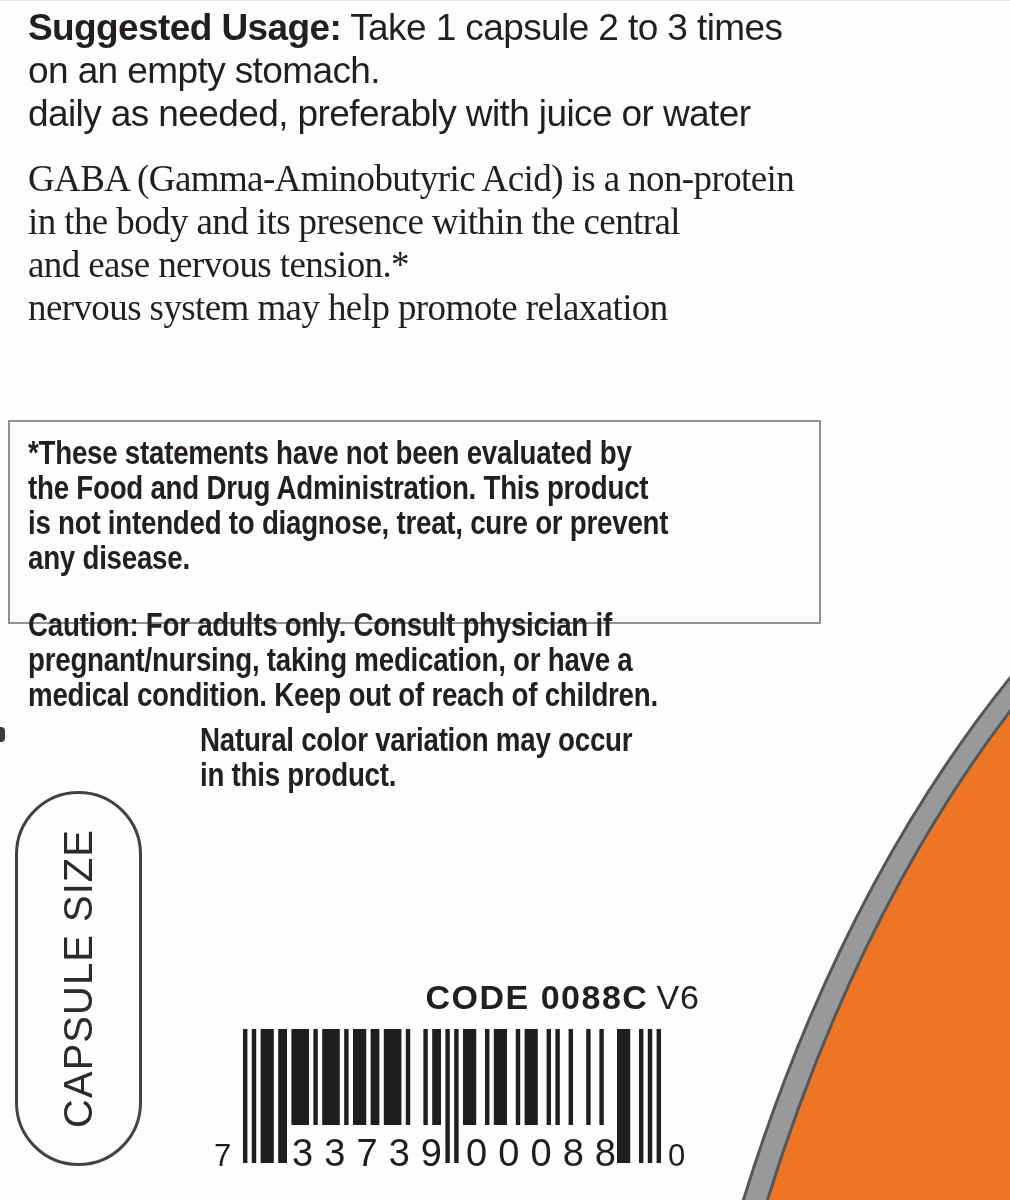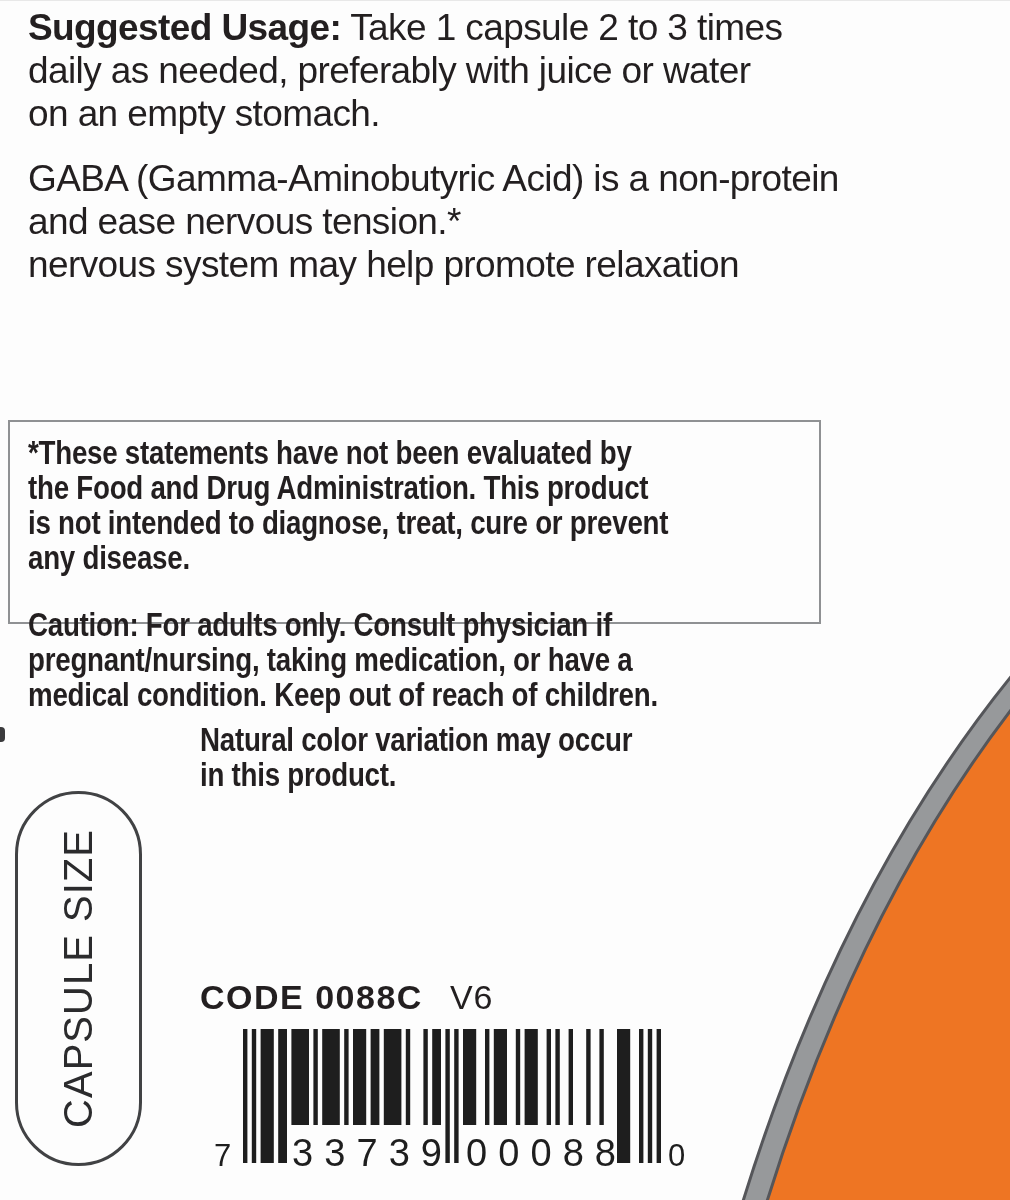--- a/index.html
+++ b/index.html
@@ -5,66 +5,67 @@
   html,body{margin:0;padding:0;background:#e8e8e8;}
   .page{
     position:relative;width:1010px;height:1200px;margin:1px auto;
     background:#fdfdfd;overflow:hidden;color:#231f20;
     font-family:"Liberation Sans", sans-serif;
   }
   .para{position:absolute;}
   .line{white-space:nowrap;display:block;}
   .light{font-size:37px;line-height:43px;letter-spacing:-0.6px;font-weight:400;}
   .p1{left:28px;top:5px;}
-  .p2{left:28px;top:156px;}
+  .p2{left:28px;top:156px;font-family:Liberation Serif, serif;}
   .bold{font-weight:700;font-size:33px;line-height:35px;letter-spacing:-0.3px;}
   .cond{transform:scaleX(0.84);transform-origin:0 0;}
   .fda-box{
     position:absolute;left:8px;top:419px;width:813px;height:204px;
     border:2px solid #8f9193;background:#fdfdfd;box-sizing:border-box;
   }
   .fda-text{position:absolute;left:18px;top:13px;}
   .caution{left:28px;top:606px;}
   .colornote{left:200px;top:721px;}
   .pill{
     position:absolute;left:15px;top:790px;width:127px;height:375px;
     border:3px solid #414244;border-radius:68px;background:#fdfdfd;
     display:flex;align-items:center;justify-content:center;box-sizing:border-box;
   }
   .pill-text{
     transform:rotate(-90deg);white-space:nowrap;
     font-size:40px;letter-spacing:1px;color:#2b2b2d;font-weight:400;
   }
   .code-row{
     position:absolute;left:200px;top:977px;width:500px;
-    display:flex;justify-content:flex-start;align-items:baseline;gap:27px;
+    display:flex;justify-content:flex-end;align-items:baseline;gap:8px;
   }
   .code{font-weight:700;font-size:34px;letter-spacing:1.5px;}
   .ver{font-size:34px;letter-spacing:1px;font-weight:400;}
   .barcode{position:absolute;left:200px;top:1028px;}
   .swoosh{position:absolute;left:0;top:0;pointer-events:none;}
   .band,.orange{stroke:#55565a;stroke-width:3;}
   .edge-mark{
     position:absolute;left:0;top:726px;width:5px;height:15px;
     background:#3b3b3d;border-radius:0 4px 4px 0;
   }
 </style>
 </head>
 <body>
 
 <div class="page">
 
   <section class="para light p1">
     <span class="line"><b>Suggested Usage:</b> <span>Take 1 capsule 2 to 3 times</span></span>
+    <span class="line">on an empty stomach.</span>
     <span class="line">daily as needed, preferably with juice or water</span>
-    <span class="line">on an empty stomach.</span>
   </section>
 
   <section class="para light p2">
     <span class="line">GABA (Gamma-Aminobutyric Acid) is a non-protein</span>
+    <span class="line">in the body and its presence within the central</span>
     <span class="line">and ease nervous tension.*</span>
     <span class="line">nervous system may help promote relaxation</span>
   </section>
 
   <section class="fda-box">
     <div class="para bold cond fda-text">
       <span class="line">*These statements have not been evaluated by</span>
       <span class="line">the Food and Drug Administration. This product</span>
       <span class="line">is not intended to diagnose, treat, cure or prevent</span>
       <span class="line">any disease.</span>

